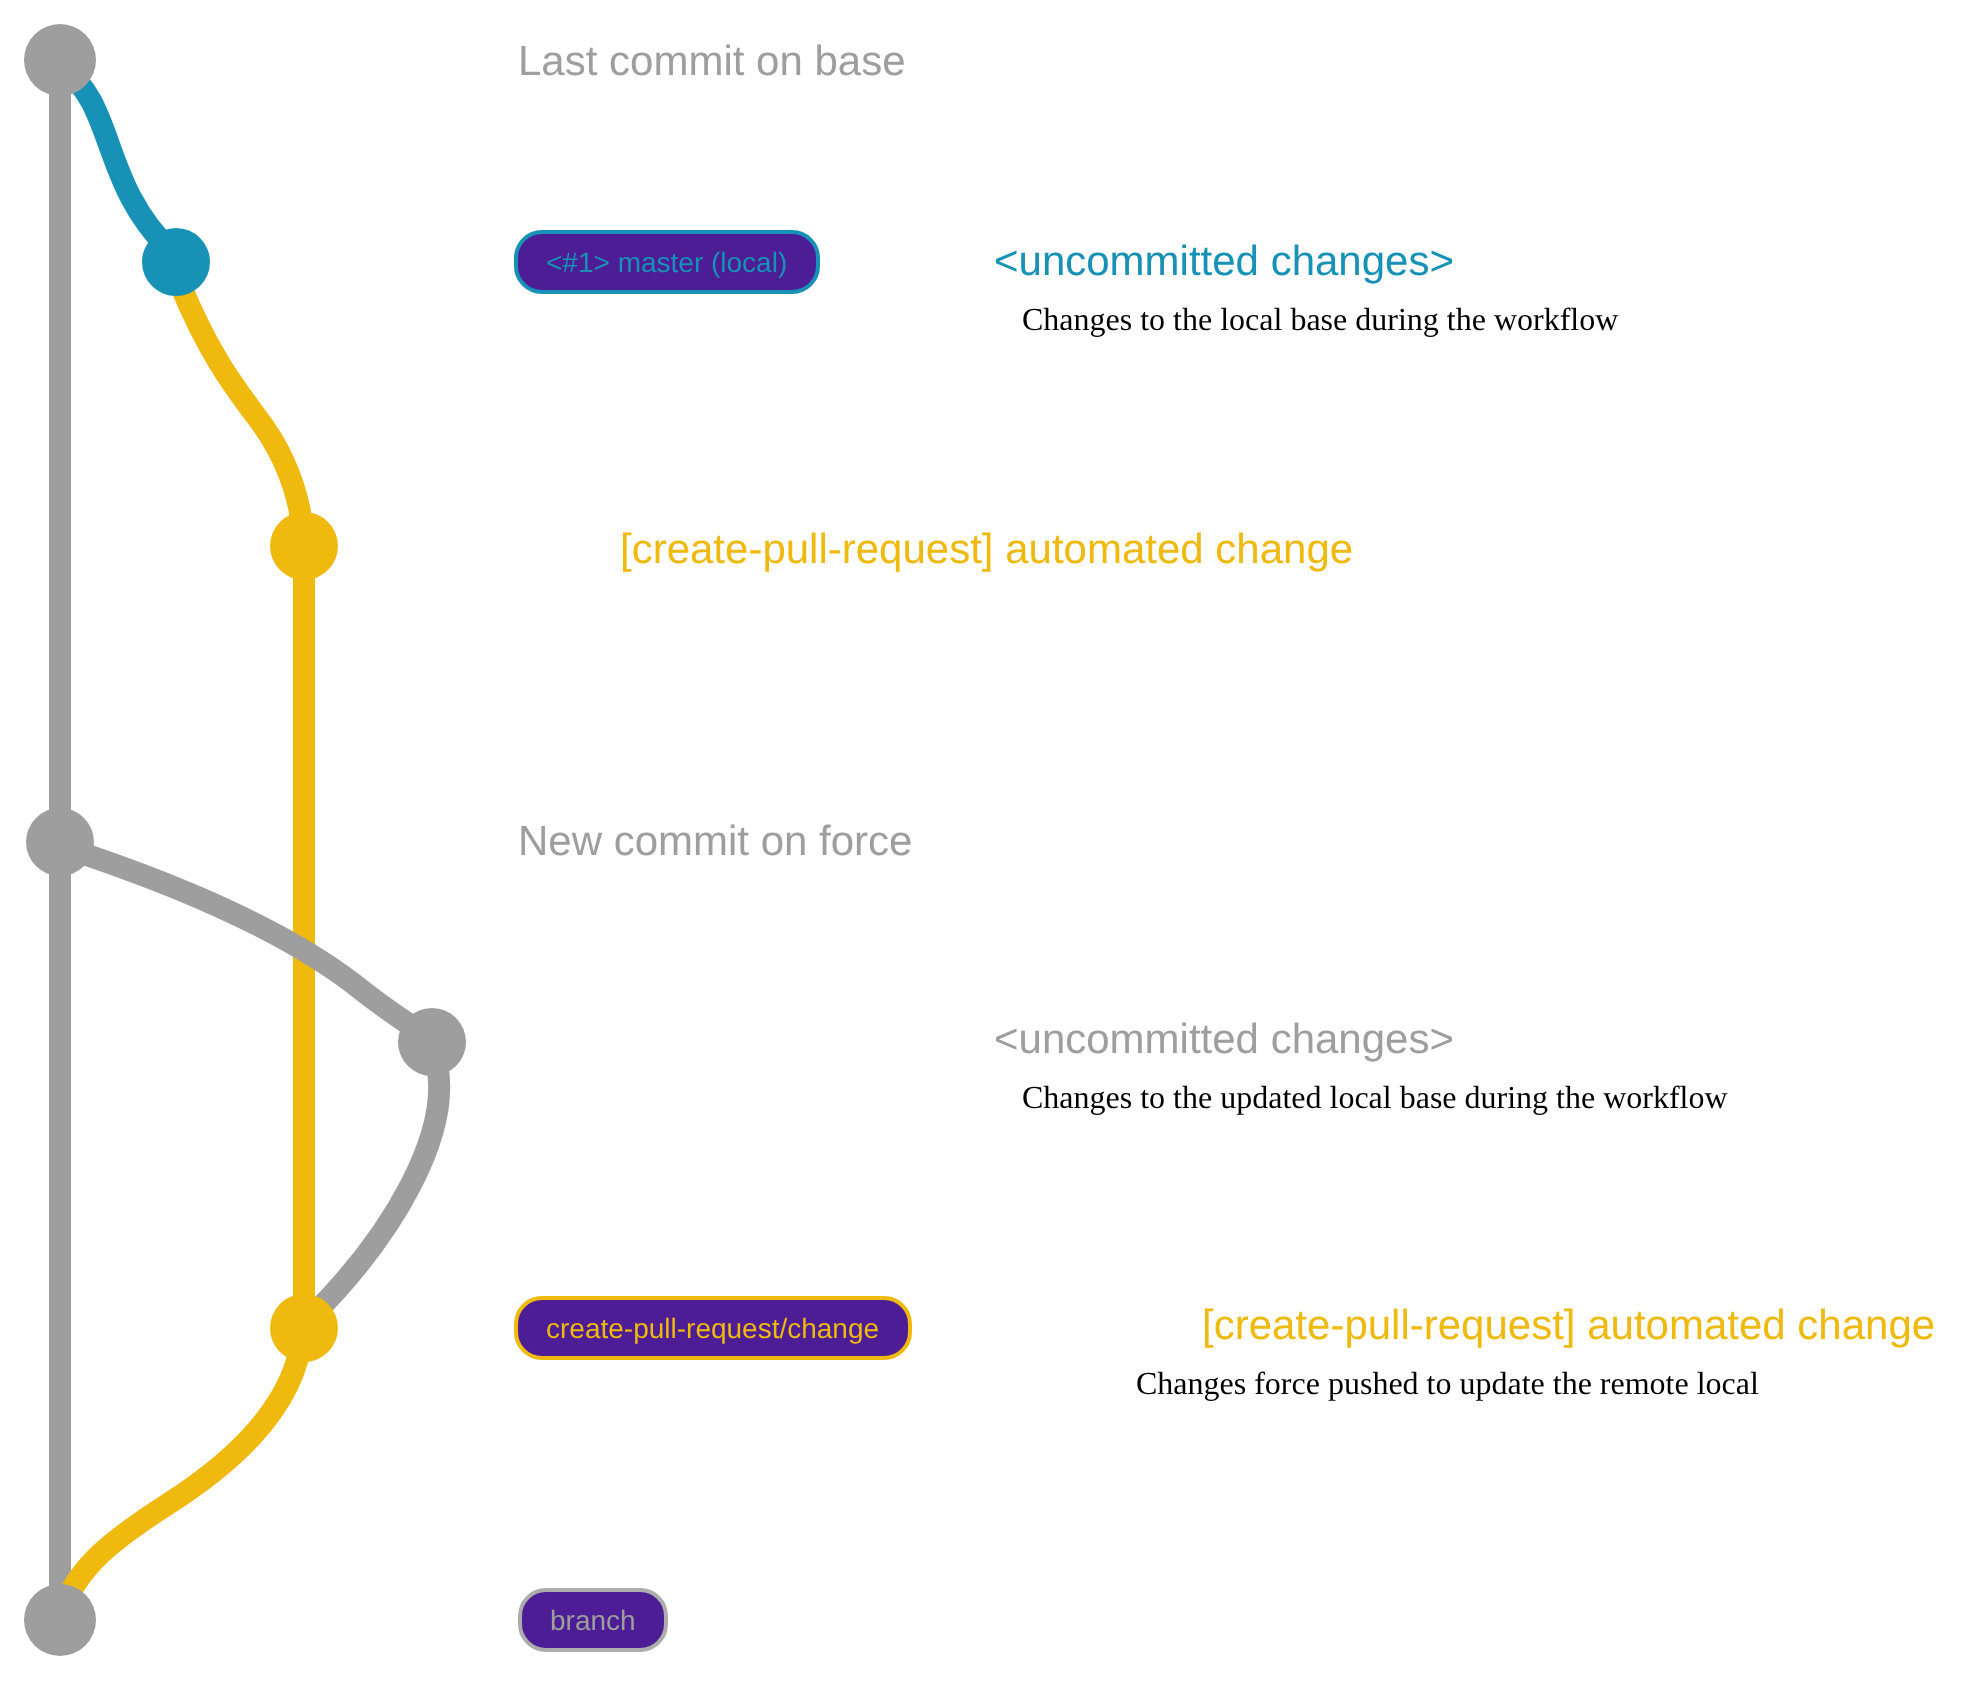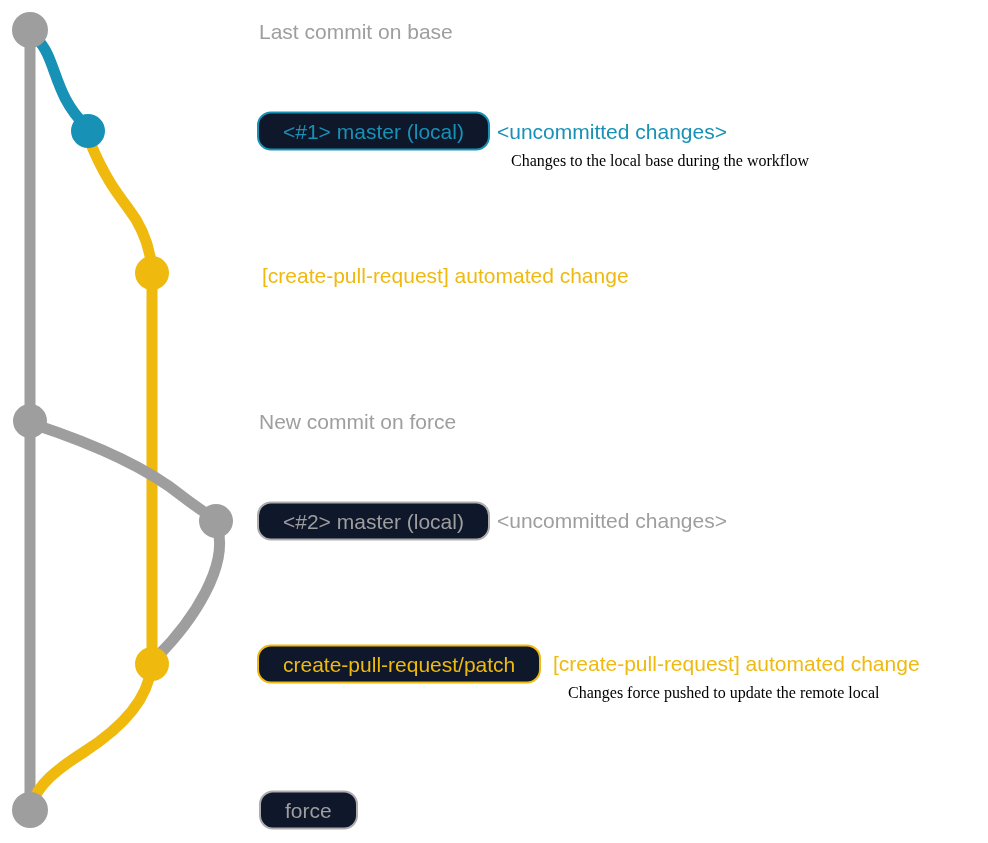--- a/index.html
+++ b/index.html
@@ -27,39 +27,39 @@
 
   .txt{
     position:absolute;
     transform:translateY(-50%);
     white-space:nowrap;
     font-size:21px;
     line-height:1;
   }
   .txt-gray{color:var(--gray);}
   .txt-teal{color:var(--teal);}
-  .txt-yellow{color:var(--yellow);}
+  .txt-yellow{color:var(--yellow);margin-left:48px;}
   .note{
     position:absolute;
     transform:translateY(-50%);
     white-space:nowrap;
     font-family:"Liberation Serif","DejaVu Serif",serif;
     font-size:16px;
     color:var(--ink);
     line-height:1;
   }
   .badge{
     position:absolute;
     transform:translateY(-50%);
     white-space:nowrap;
-    font-size:21px;
+    font-size:14px;
     line-height:1;
-    padding:7px 24px;
+    padding:7px 14px;
     border-radius:14px;
-    background:#0f172a;
+    background:#4c1d95;
   }
   .badge-teal{color:var(--teal);border:2px solid var(--teal);}
   .badge-yellow{color:var(--yellow);border:2px solid var(--yellow);}
   .badge-gray{color:var(--gray);border:2px solid var(--gray-border);}
 </style>
 </head>
 <body>
 
 <div class="stage">
 
@@ -91,22 +91,22 @@
   <div class="txt txt-gray" style="left:259px;top:31px">Last commit on base</div>
 
   <div class="badge badge-teal" style="left:257px;top:131px">&lt;#1&gt; master (local)</div>
   <div class="txt txt-teal" style="left:497px;top:131px">&lt;uncommitted changes&gt;</div>
   <div class="note" style="left:511px;top:161px">Changes to the local base during the workflow</div>
 
   <div class="txt txt-yellow" style="left:262px;top:275px">[create-pull-request] automated change</div>
 
   <div class="txt txt-gray" style="left:259px;top:421px">New commit on force</div>
 
-  <div class="badge badge-gray" style="left:257px;top:521px">&lt;#2&gt; master (local)</div>
   <div class="txt txt-gray" style="left:497px;top:520px">&lt;uncommitted changes&gt;</div>
+  <div class="note" style="left:511px;top:550px">Changes to the updated local base during the workflow</div>
 
-  <div class="badge badge-yellow" style="left:257px;top:664px">create-pull-request/patch</div>
+  <div class="badge badge-yellow" style="left:257px;top:664px">create-pull-request/change</div>
   <div class="txt txt-yellow" style="left:553px;top:663px">[create-pull-request] automated change</div>
   <div class="note" style="left:568px;top:693px">Changes force pushed to update the remote local</div>
 
-  <div class="badge badge-gray" style="left:259px;top:810px">force</div>
+  <div class="badge badge-gray" style="left:259px;top:810px">branch</div>
 
 </div>
 
 </body></html>

